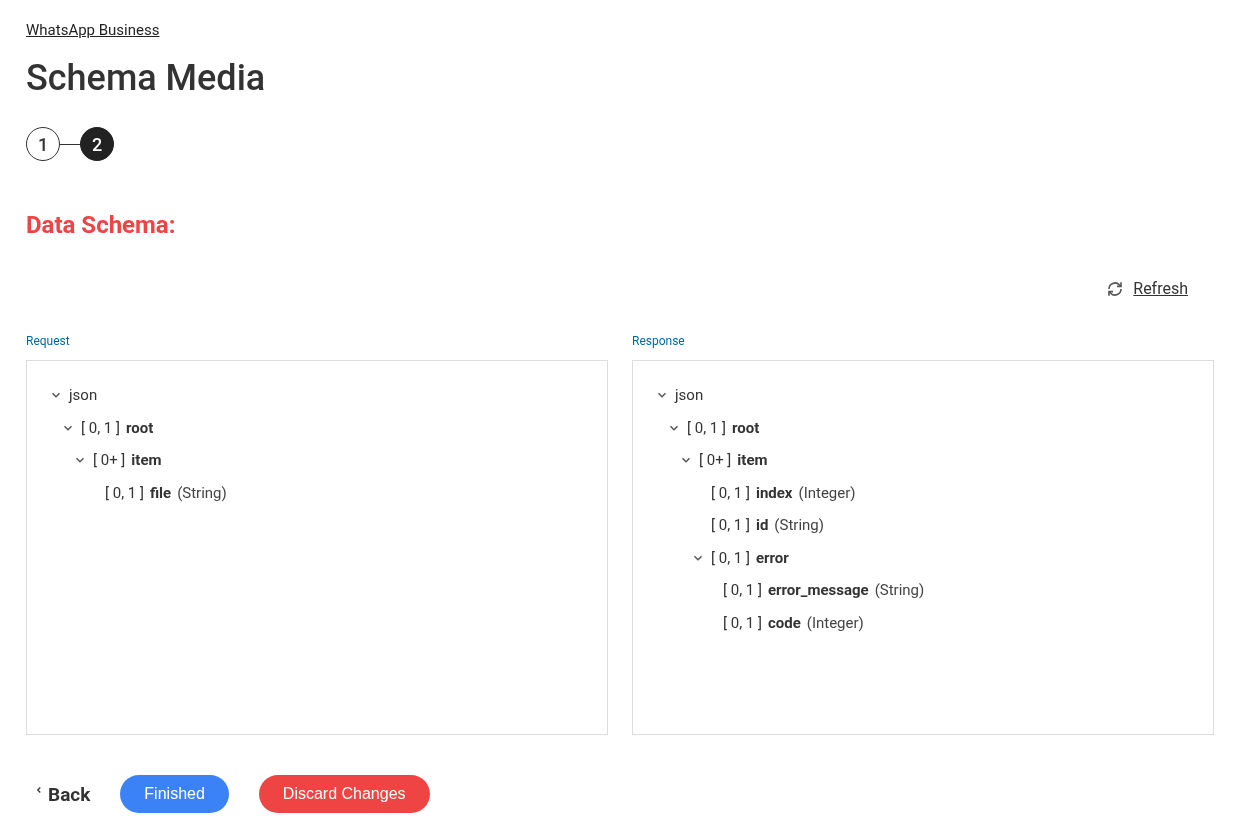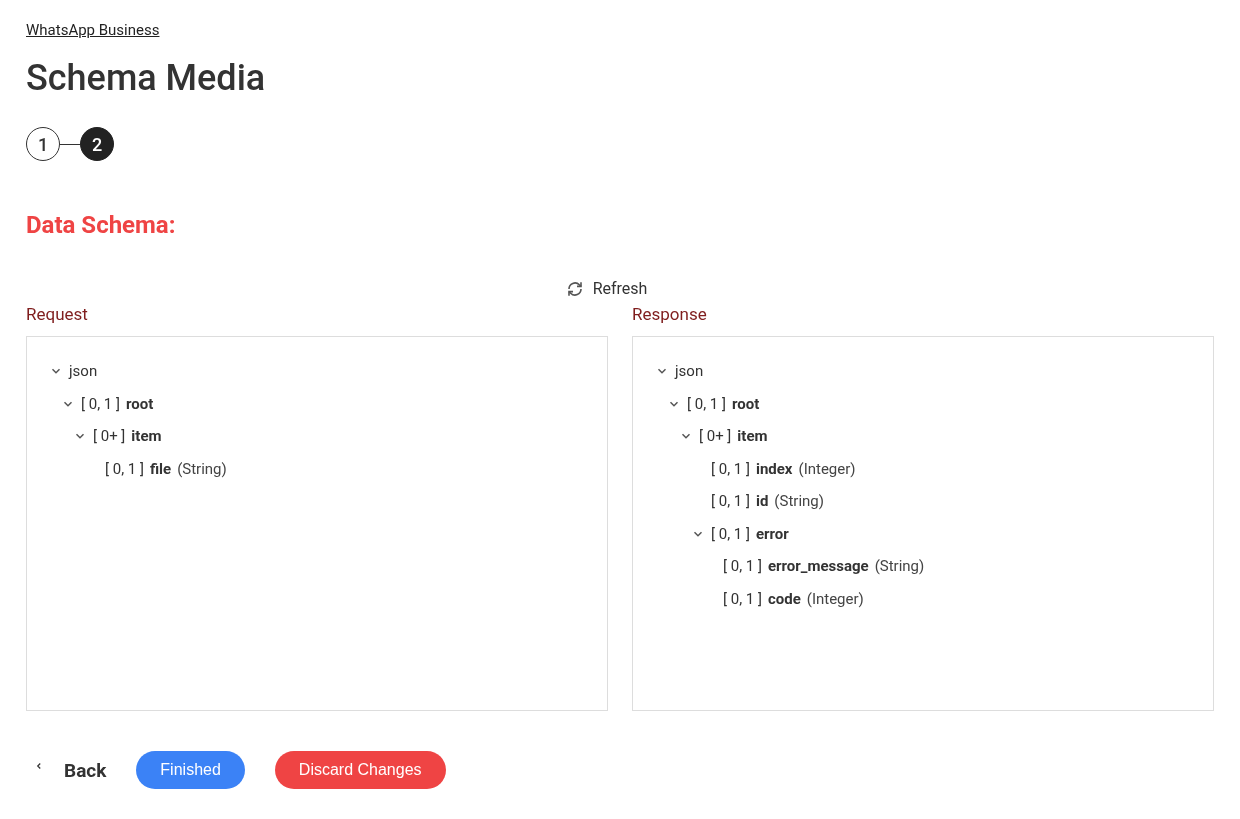--- a/index.html
+++ b/index.html
@@ -59,24 +59,24 @@
       background: #333;
     }
     .section-title {
       font-size: 24px;
       font-weight: 700;
       color: #ef4444;
       margin-bottom: 40px;
     }
     .refresh-row {
       display: flex;
-      justify-content: center;
-      align-items: center;
-      margin-bottom: 6px;
+      justify-content: flex-end;
+      align-items: center;
       padding-right: 26px;
+      text-decoration: underline;
     }
     .refresh-link {
       display: flex;
       align-items: center;
       gap: 10px;
       font-size: 16px;
       color: #333;
       cursor: pointer;
     }
     .refresh-icon {
@@ -84,23 +84,24 @@
       height: 16px;
     }
     .columns {
       display: flex;
       gap: 24px;
     }
     .column {
       flex: 1;
     }
     .column-label {
-      font-size: 17px;
-      color: #7f1d1d;
+      font-size: 12px;
+      color: #0369a1;
       margin-bottom: 12px;
+      margin-top: 36px;
     }
     .schema-box {
       border: 1px solid #ddd;
       border-radius: 0;
       padding: 18px 12px;
       min-height: 375px;
       font-size: 15px;
     }
     .tree-row {
       display: flex;
@@ -136,21 +137,21 @@
     .footer-actions {
       display: flex;
       align-items: center;
       gap: 30px;
       margin-top: 40px;
       padding-left: 8px;
     }
     .back-link {
       display: flex;
       align-items: flex-start;
-      gap: 20px;
+      gap: 4px;
       font-size: 19px;
       font-weight: 700;
       color: #333;
       cursor: pointer;
     }
     .back-chevron {
       width: 10px;
       height: 14px;
     }
     .btn {

